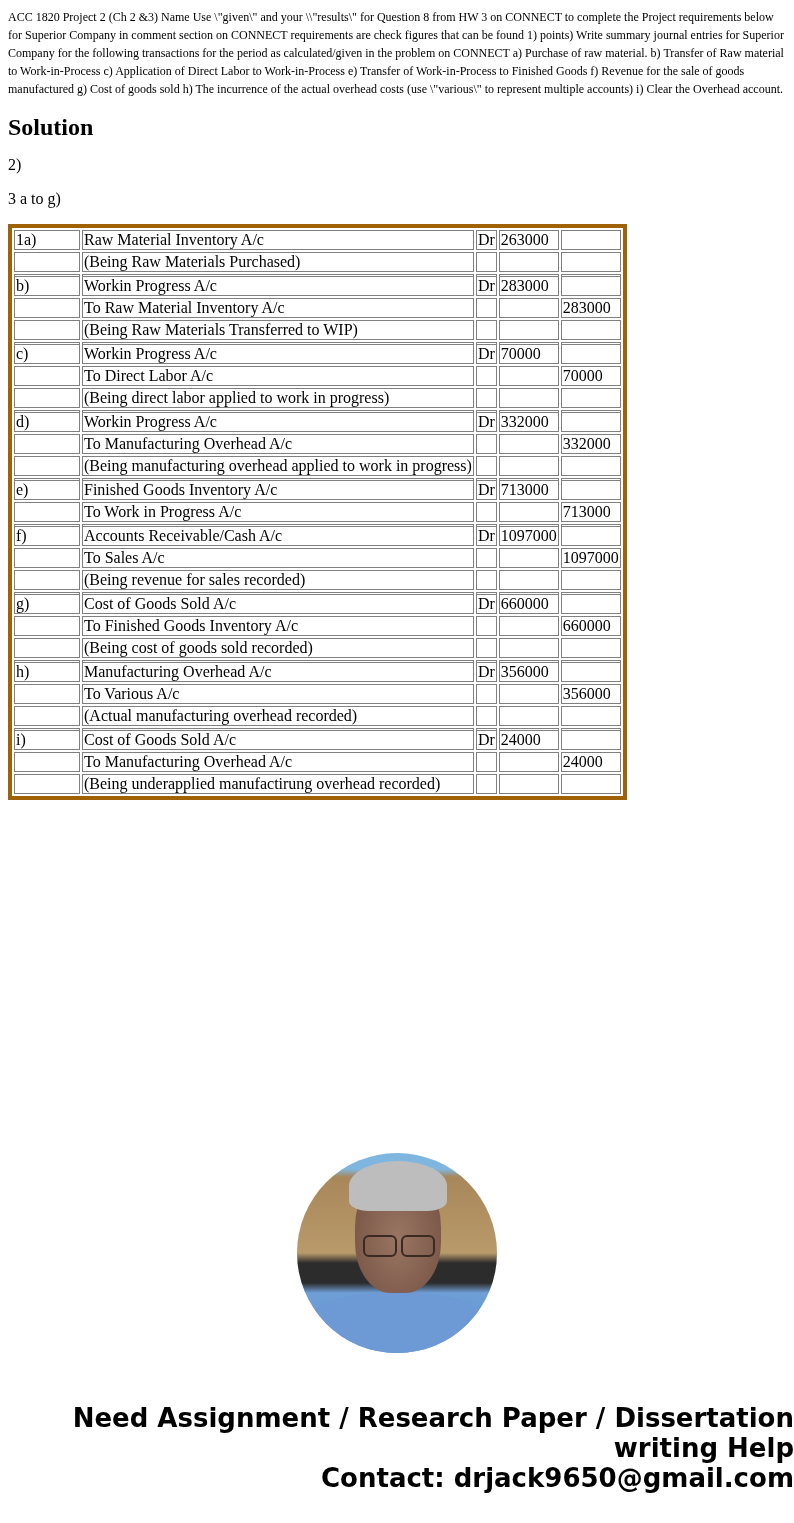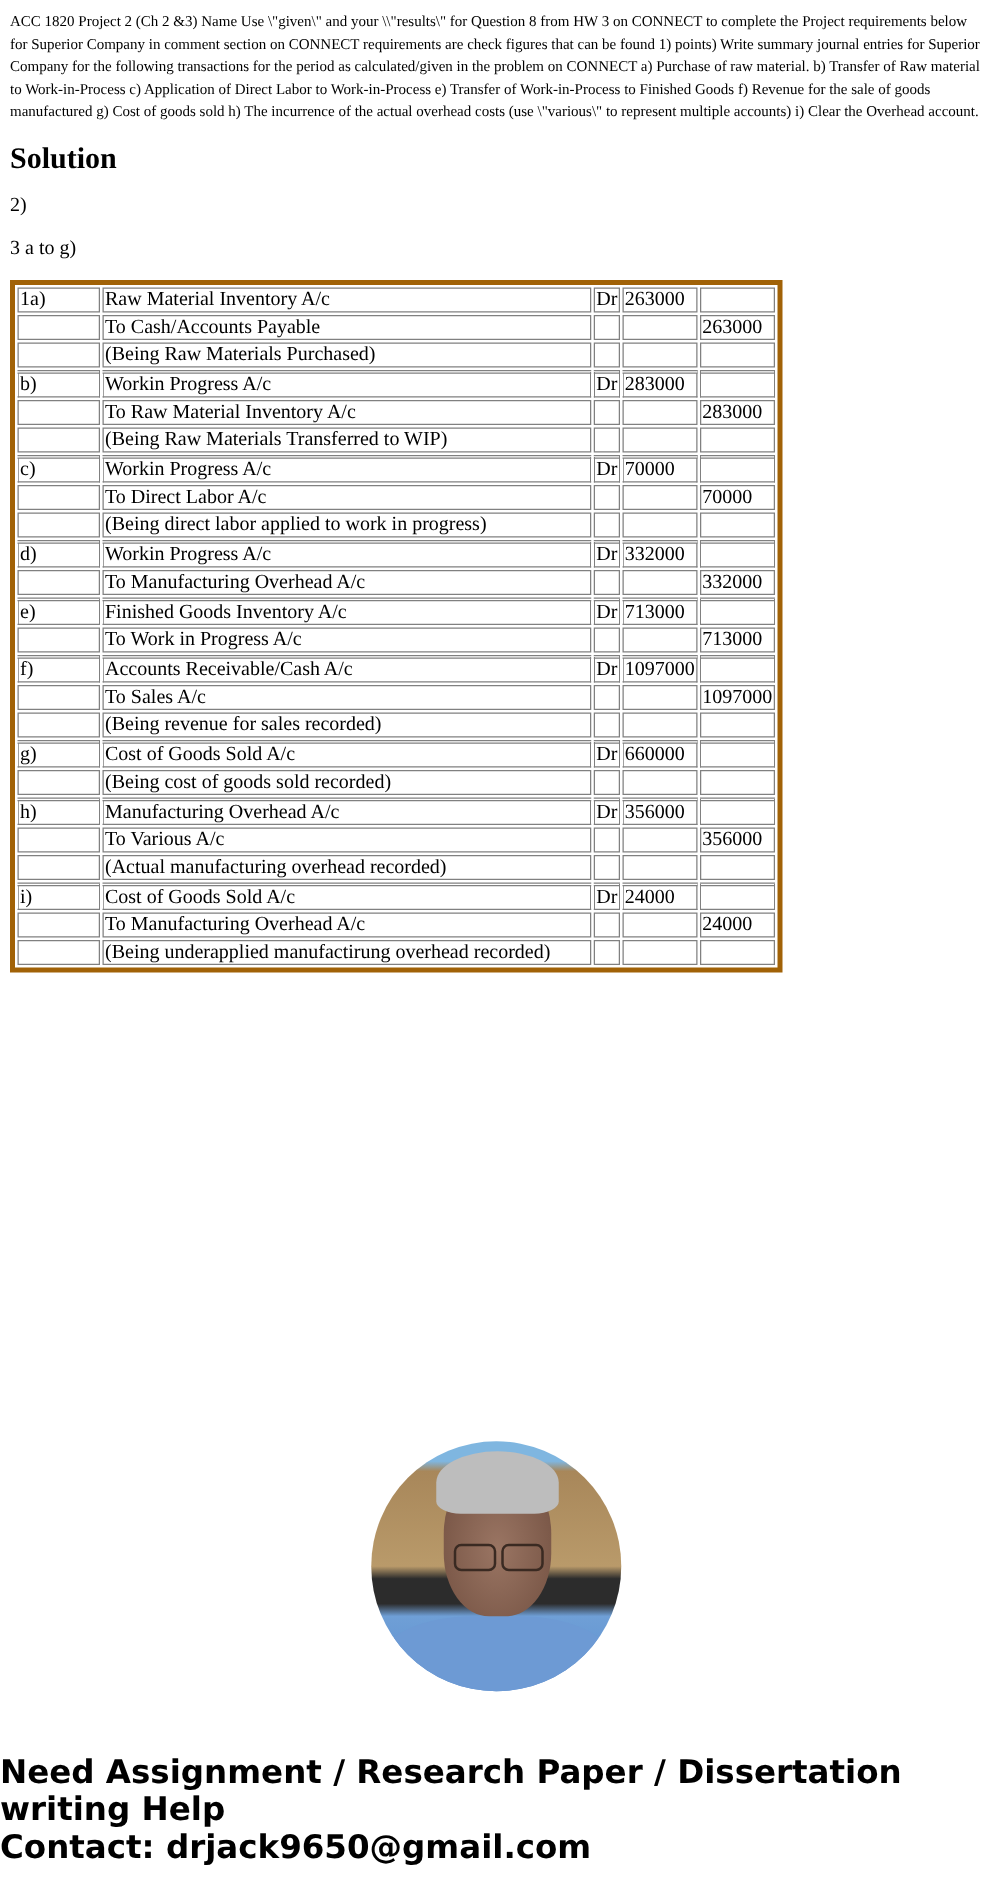--- a/index.html
+++ b/index.html
@@ -66,21 +66,21 @@
       border: 2px solid #3a2a22; border-radius: 6px;
     }
     .avatar-shirt {
       position: absolute; left: 10px; top: 140px; width: 180px; height: 80px;
       background: #6d9ad4; border-radius: 40% 40% 0 0;
     }
     .promo {
       position: absolute;
       left: 0; top: 1403px;
       width: 794px;
-      text-align: left;
+      text-align: right;
       font-family: "DejaVu Sans", sans-serif;
       font-weight: bold;
       font-size: 26px;
       line-height: 30px;
       color: #000;
     }
     .promo div { margin: 0; }
   </style>
 </head>
 <body>
@@ -95,27 +95,20 @@
       <tbody class="entry">
         <tr>
           <td class="c-label">1a)</td>
           <td class="c-acct">Raw Material Inventory A/c</td>
           <td class="c-dr">Dr</td>
           <td class="c-debit">263000</td>
           <td class="c-credit"></td>
         </tr>
         <tr>
           <td class="c-label"></td>
-          <td class="c-acct">To Cash/Accounts Payable</td>
-          <td class="c-dr"></td>
-          <td class="c-debit"></td>
-          <td class="c-credit">263000</td>
-        </tr>
-        <tr>
-          <td class="c-label"></td>
           <td class="c-acct">(Being Raw Materials Purchased)</td>
           <td class="c-dr"></td>
           <td class="c-debit"></td>
           <td class="c-credit"></td>
         </tr>
       </tbody>
       <tbody class="entry">
         <tr>
           <td class="c-label">b)</td>
           <td class="c-acct">Workin Progress A/c</td>
@@ -169,20 +162,27 @@
           <td class="c-debit">332000</td>
           <td class="c-credit"></td>
         </tr>
         <tr>
           <td class="c-label"></td>
           <td class="c-acct">To Manufacturing Overhead A/c</td>
           <td class="c-dr"></td>
           <td class="c-debit"></td>
           <td class="c-credit">332000</td>
         </tr>
+        <tr>
+          <td class="c-label"></td>
+          <td class="c-acct">(Being manufacturing overhead applied to work in progress)</td>
+          <td class="c-dr"></td>
+          <td class="c-debit"></td>
+          <td class="c-credit"></td>
+        </tr>
       </tbody>
       <tbody class="entry">
         <tr>
           <td class="c-label">e)</td>
           <td class="c-acct">Finished Goods Inventory A/c</td>
           <td class="c-dr">Dr</td>
           <td class="c-debit">713000</td>
           <td class="c-credit"></td>
         </tr>
         <tr>
@@ -216,20 +216,27 @@
           <td class="c-credit"></td>
         </tr>
       </tbody>
       <tbody class="entry">
         <tr>
           <td class="c-label">g)</td>
           <td class="c-acct">Cost of Goods Sold A/c</td>
           <td class="c-dr">Dr</td>
           <td class="c-debit">660000</td>
           <td class="c-credit"></td>
+        </tr>
+        <tr>
+          <td class="c-label"></td>
+          <td class="c-acct">To Finished Goods Inventory A/c</td>
+          <td class="c-dr"></td>
+          <td class="c-debit"></td>
+          <td class="c-credit">660000</td>
         </tr>
         <tr>
           <td class="c-label"></td>
           <td class="c-acct">(Being cost of goods sold recorded)</td>
           <td class="c-dr"></td>
           <td class="c-debit"></td>
           <td class="c-credit"></td>
         </tr>
       </tbody>
       <tbody class="entry">

